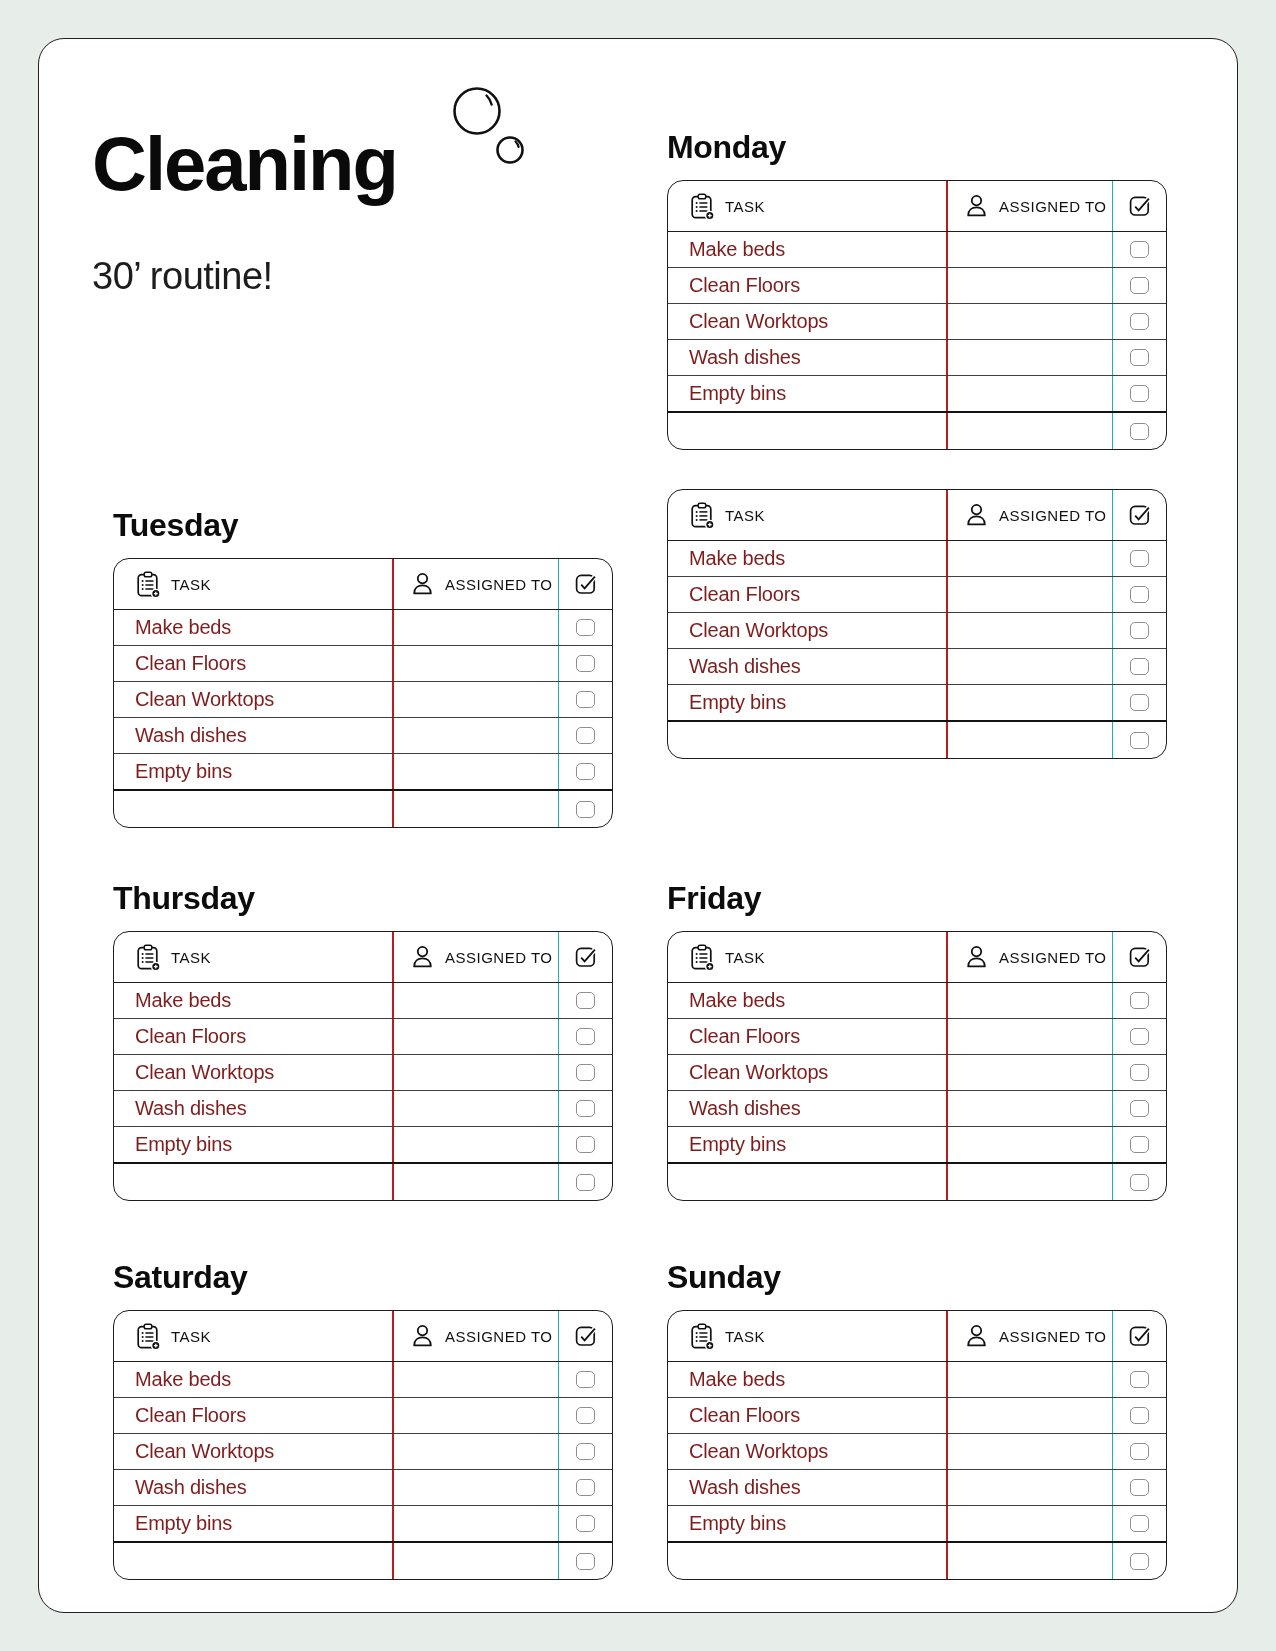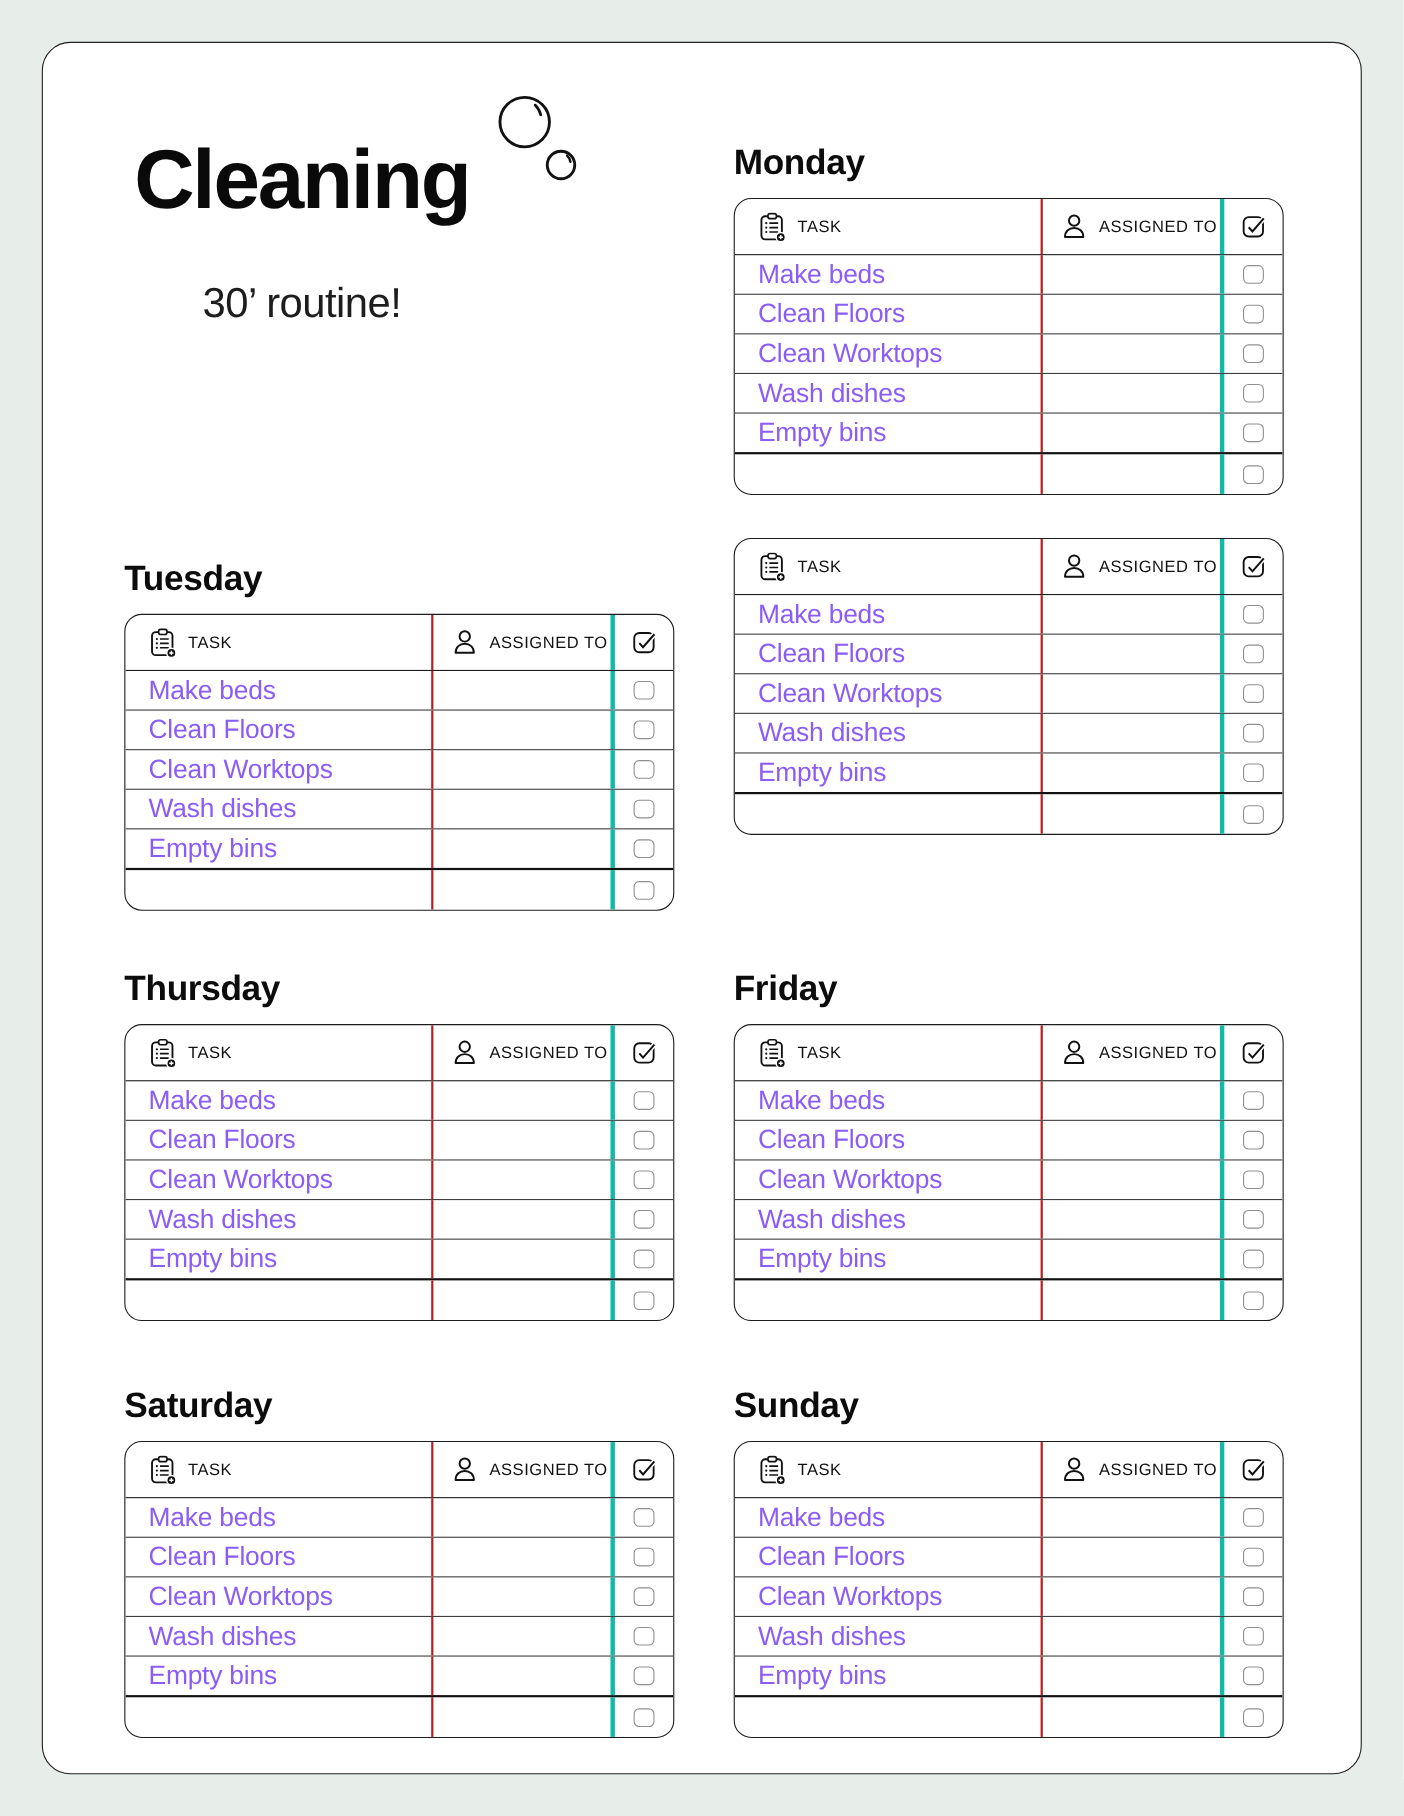--- a/index.html
+++ b/index.html
@@ -8,21 +8,21 @@
     background:#e7ede9;
     font-family:"Liberation Sans", sans-serif;
     -webkit-font-smoothing:antialiased;
   }
   .card{
     position:absolute;left:38px;top:38px;width:1200px;height:1575px;
     background:#ffffff;border:1px solid #202020;border-radius:26px;
     box-sizing:border-box;
   }
   
-  .title-block{position:absolute;left:83px;top:72px;text-align:center;}
+  .title-block{position:absolute;left:53px;top:72px;}
   .title-line1,.title-line2{
     font-size:76px;font-weight:bold;letter-spacing:-2px;
     line-height:106px;color:#0a0a0a;white-space:nowrap;
   }
   .title-line2{display:flex;align-items:center;gap:15px;}
   .title-check{width:76px;height:76px;flex:none;display:block;}
   .subtitle{margin-top:38px;font-size:38px;font-weight:normal;letter-spacing:-0.5px;color:#1d1d1d;}
   .bubbles{position:absolute;left:400px;top:40px;width:120px;height:120px;}
   
   .day-block{position:absolute;width:500px;}
@@ -34,25 +34,25 @@
     width:500px;background:#fff;border:1.5px solid #1d1d1d;border-radius:16px;
     overflow:hidden;box-sizing:border-box;
   }
   .trow{display:flex;align-items:stretch;}
   .thead{height:50px;border-bottom:1.5px solid #1d1d1d;}
   .trow-data{height:35px;border-bottom:1px solid #3f3f3f;}
   .trow-data.pre-last{border-bottom:2px solid #121212;}
   .trow-data.empty-row{border-bottom:none;height:36px;}
   .cell{display:flex;align-items:center;box-sizing:border-box;}
   .c-task{width:280px;padding-left:21px;border-right:2px solid #b91c1c;}
-  .c-asg{width:165px;padding-left:16px;border-right:4px solid #14b8a6;}
+  .c-asg{width:165px;padding-left:16px;border-right:1px solid #14b8a6;}
   .c-chk{flex:1;justify-content:center;}
   .th-cell{gap:10px;}
   .th-label{font-size:15px;letter-spacing:0.5px;color:#101010;}
-  .td-task{font-size:24px;color:#8b5cf6;letter-spacing:-0.2px;text-align:center;}
+  .td-task{font-size:20px;color:#7f1d1d;letter-spacing:-0.2px;text-align:center;}
   .cbx{width:17px;height:15px;border:1.4px solid #8f8f8f;border-radius:5px;display:block;background:#fff;}
   .hdr-ic{flex:none;display:block;}
 </style>
 </head>
 <body>
 
 <div class="card">
 
   <header class="title-block">
     <div class="title-line1">Cleaning</div>

